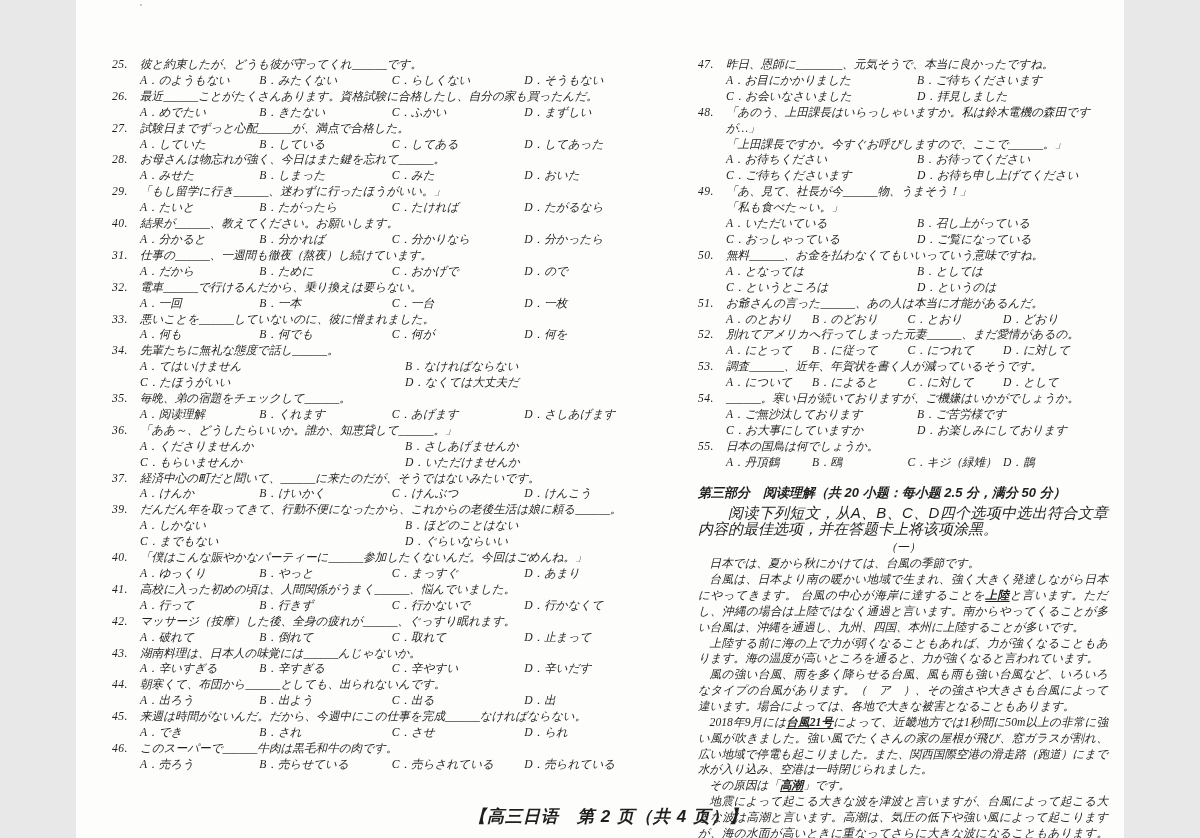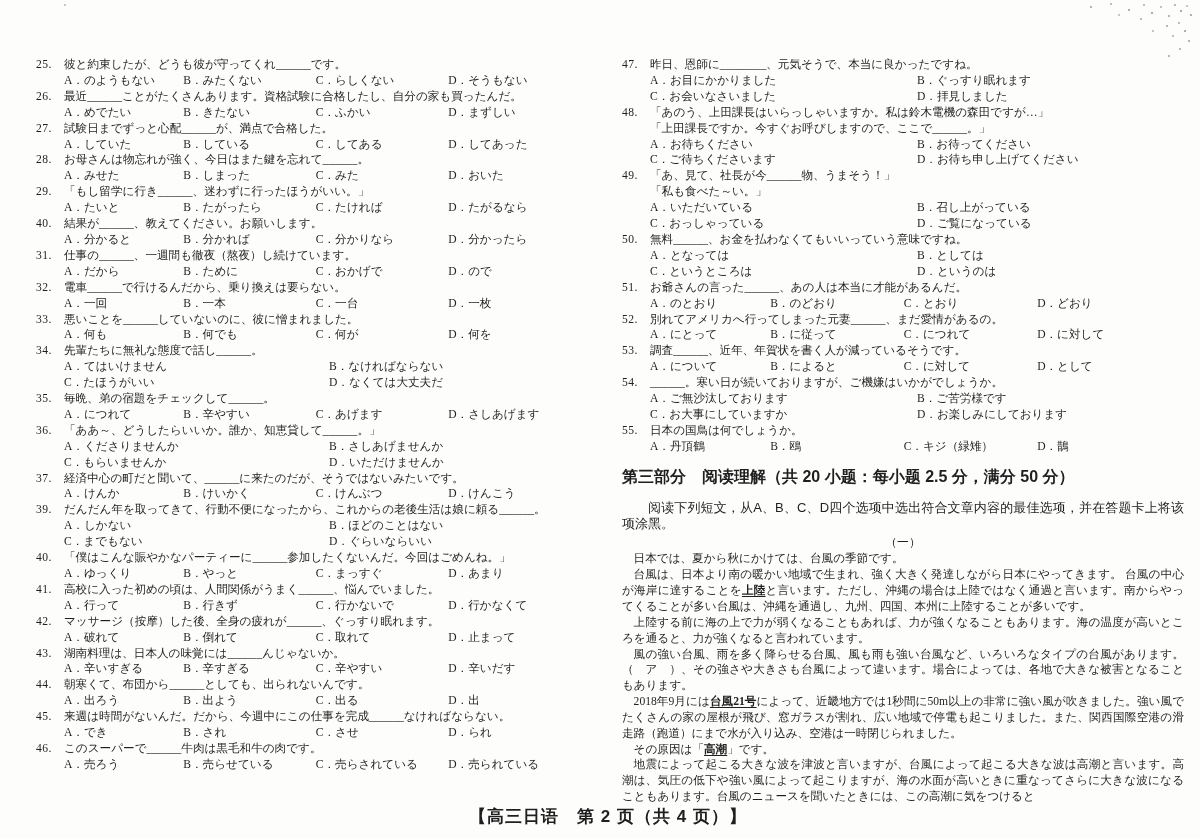--- a/index.html
+++ b/index.html
@@ -1,23 +1,24 @@
 <!DOCTYPE html>
 <html><head>
 <meta charset="utf-8">
 <style>
   html,body{margin:0;padding:0;background:#e8e8e8;}
   .page{
     position:relative;
-    width:1200px;height:838px;
+    width:1048px;height:838px;
     margin:0 auto;
     background:#fdfdfc;
     overflow:hidden;
     font-family:"Liberation Serif","DejaVu Serif",serif;
     color:#1f1f1f;
+    font-style:italic;
   }
   .cols{
     position:absolute;
     top:57px;left:36px;right:16px;
     display:flex;
     gap:28px;
   }
   .col{width:558px;flex:0 0 558px;}
   .col.right{flex:1 1 auto;width:auto;}
   
@@ -27,22 +28,22 @@
   .opts{display:flex;padding-left:28px;}
   .opts.row .opt:nth-child(1){flex:0 0 22.5%;}
   .opts.row .opt:nth-child(2){flex:0 0 25%;}
   .opts.row .opt:nth-child(3){flex:0 0 25%;}
   .opts.row .opt:nth-child(4){flex:0 0 27.5%;}
   .opts.grid{flex-wrap:wrap;}
   .opts.grid .opt{flex:0 0 50%;}
   .opt{white-space:nowrap;overflow:visible;}
   
   .section{margin-top:13px;}
-  .sec-head{font-weight:bold;font-size:16px;line-height:18px;font-family:"Liberation Sans","DejaVu Sans",sans-serif;}
-  .sec-inst{font-size:13px;line-height:16.4px;text-indent:2em;text-align:justify;margin-top:14px;font-family:"Liberation Sans","DejaVu Sans",sans-serif;}
+  .sec-head{font-weight:bold;font-size:13px;line-height:18px;font-family:"Liberation Sans","DejaVu Sans",sans-serif;}
+  .sec-inst{font-size:15px;line-height:16.4px;text-indent:2em;text-align:justify;margin-top:3px;font-family:"Liberation Sans","DejaVu Sans",sans-serif;}
   .passage-title{text-align:center;font-size:11.8px;line-height:17px;margin-top:2px;}
   .passage p{margin:0;font-size:11.6px;line-height:15.85px;text-indent:1em;text-align:justify;}
   .passage .u{font-weight:bold;text-decoration:underline;text-underline-offset:2px;}
   
   .footer{
     position:absolute;left:8px;bottom:10px;width:100%;
     text-align:center;font-weight:bold;font-size:17px;letter-spacing:1px;
     font-family:"Liberation Sans","DejaVu Sans",sans-serif;
   }
   
@@ -152,22 +153,22 @@
           <div class="opts grid">
             <span class="opt">A．てはいけません</span>
             <span class="opt">B．なければならない</span>
             <span class="opt">C．たほうがいい</span>
             <span class="opt">D．なくては大丈夫だ</span>
           </div>
         </div>
         <div class="q">
           <div class="q-line"><span class="q-num">35.</span>毎晩、弟の宿題をチェックして______。</div>
           <div class="opts row">
-            <span class="opt">A．につれて</span>
-            <span class="opt">B．辛やすい</span>
+            <span class="opt">A．阅读理解</span>
+            <span class="opt">B．くれます</span>
             <span class="opt">C．あげます</span>
             <span class="opt">D．さしあげます</span>
           </div>
         </div>
         <div class="q">
           <div class="q-line"><span class="q-num">36.</span>「ああ～、どうしたらいいか。誰か、知恵貸して______。」</div>
           <div class="opts grid">
             <span class="opt">A．くださりませんか</span>
             <span class="opt">B．さしあげませんか</span>
             <span class="opt">C．もらいませんか</span>
@@ -256,21 +257,21 @@
           </div>
         </div>
       </div>
 
     <div class="col right">
       <div id="col-right">
           <div class="q">
             <div class="q-line"><span class="q-num">47.</span>昨日、恩師に________、元気そうで、本当に良かったですね。</div>
             <div class="opts grid">
               <span class="opt">A．お目にかかりました</span>
-              <span class="opt">B．ぐっすり眠れます</span>
+              <span class="opt">B．ご待ちくださいます</span>
               <span class="opt">C．お会いなさいました</span>
               <span class="opt">D．拝見しました</span>
             </div>
           </div>
           <div class="q">
             <div class="q-line"><span class="q-num">48.</span>「あのう、上田課長はいらっしゃいますか。私は鈴木電機の森田ですが…」</div>
             <div class="q-line">「上田課長ですか。今すぐお呼びしますので、ここで______。」</div>
             <div class="opts grid">
               <span class="opt">A．お待ちください</span>
               <span class="opt">B．お待ってください</span>

